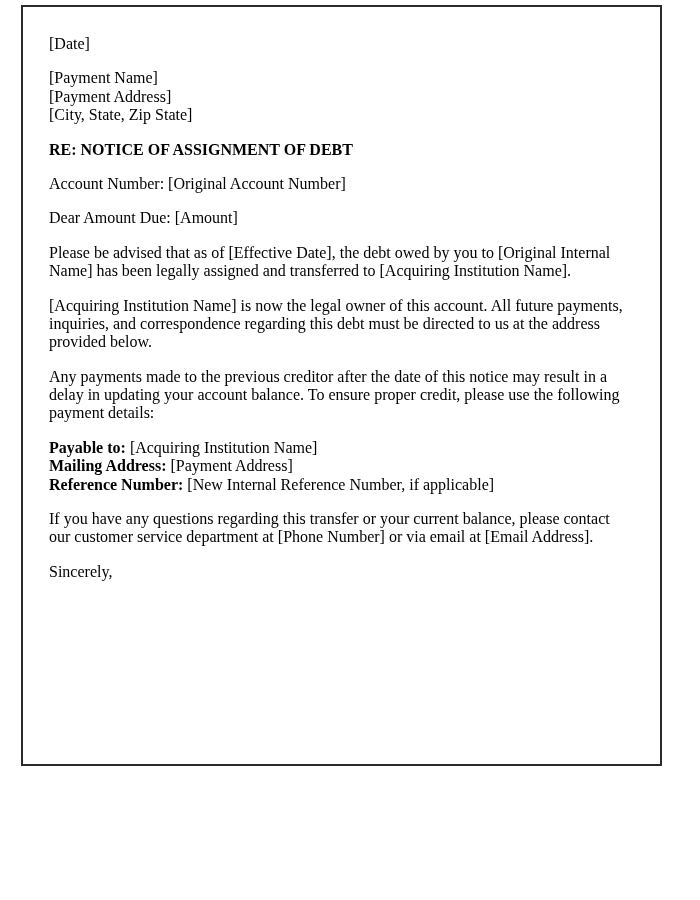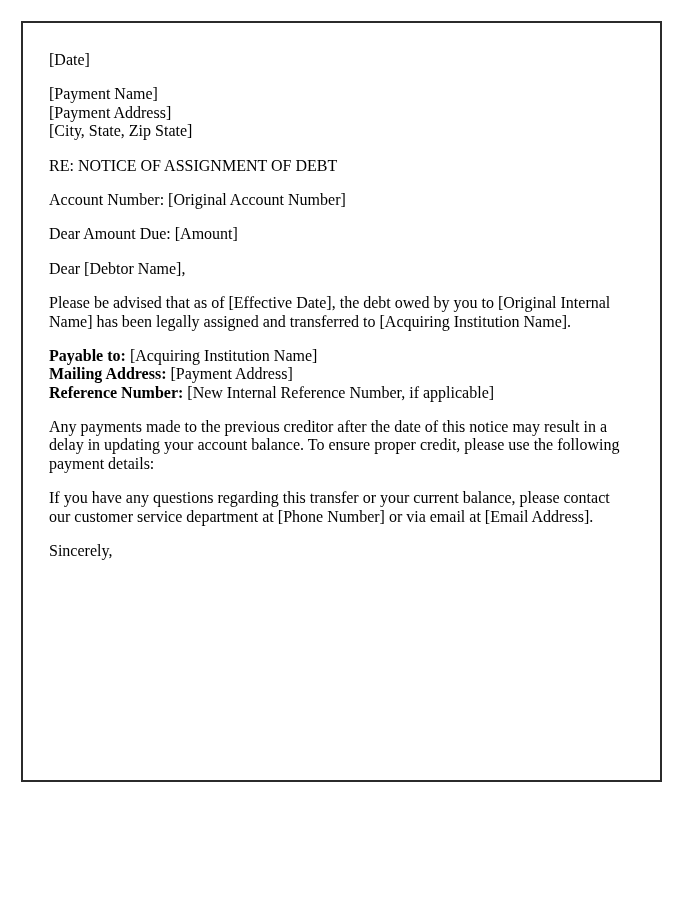--- a/index.html
+++ b/index.html
@@ -13,36 +13,36 @@
   }
   .page {
     position: relative;
     width: 700px;
     height: 900px;
     background: #ffffff;
   }
   .letter-box {
     position: absolute;
     left: 21px;
-    top: 21px;
+    top: 5px;
     width: 641px;
     height: 761px;
     box-sizing: border-box;
     border: 2px solid #2b2b2b;
     padding: 12px 26px 40px 26px;
     background: #ffffff;
     overflow: hidden;
   }
   .letter-box p {
     margin: 16px 0;
     font-size: 16px;
     line-height: 1.15;
   }
   .subject {
-    font-weight: normal;
+    font-weight: bold;
   }
   .pd-label {
     font-weight: bold;
     margin-right: 0.25em;
   }
 </style>
 </head>
 <body>
 
 <div class="page">
@@ -53,30 +53,30 @@
     <p><span>[Payment Name]</span><br>
        <span>[Payment Address]</span><br>
        <span>[City, State, Zip State]</span></p>
 
     <p class="subject">RE: NOTICE OF ASSIGNMENT OF DEBT</p>
 
     <p>Account Number: [Original Account Number]</p>
 
     <p>Dear Amount Due: [Amount]</p>
 
-    <p>Dear [Debtor Name],</p>
 
     <p>Please be advised that as of [Effective Date], the debt owed by you to [Original Internal Name] has been legally assigned and transferred to [Acquiring Institution Name].</p>
 
+    <p>[Acquiring Institution Name] is now the legal owner of this account. All future payments, inquiries, and correspondence regarding this debt must be directed to us at the address provided below.</p>
+
+    <p>Any payments made to the previous creditor after the date of this notice may result in a delay in updating your account balance. To ensure proper credit, please use the following payment details:</p>
 
     <p><span class="pd-label">Payable to:</span><span>[Acquiring Institution Name]</span><br>
        <span class="pd-label">Mailing Address:</span><span>[Payment Address]</span><br>
        <span class="pd-label">Reference Number:</span><span>[New Internal Reference Number, if applicable]</span></p>
-
-    <p>Any payments made to the previous creditor after the date of this notice may result in a delay in updating your account balance. To ensure proper credit, please use the following payment details:</p>
 
     <p>If you have any questions regarding this transfer or your current balance, please contact our customer service department at [Phone Number] or via email at [Email Address].</p>
 
     <p>Sincerely,</p>
 
 
   </div>
 </div>
 
 </body></html>

